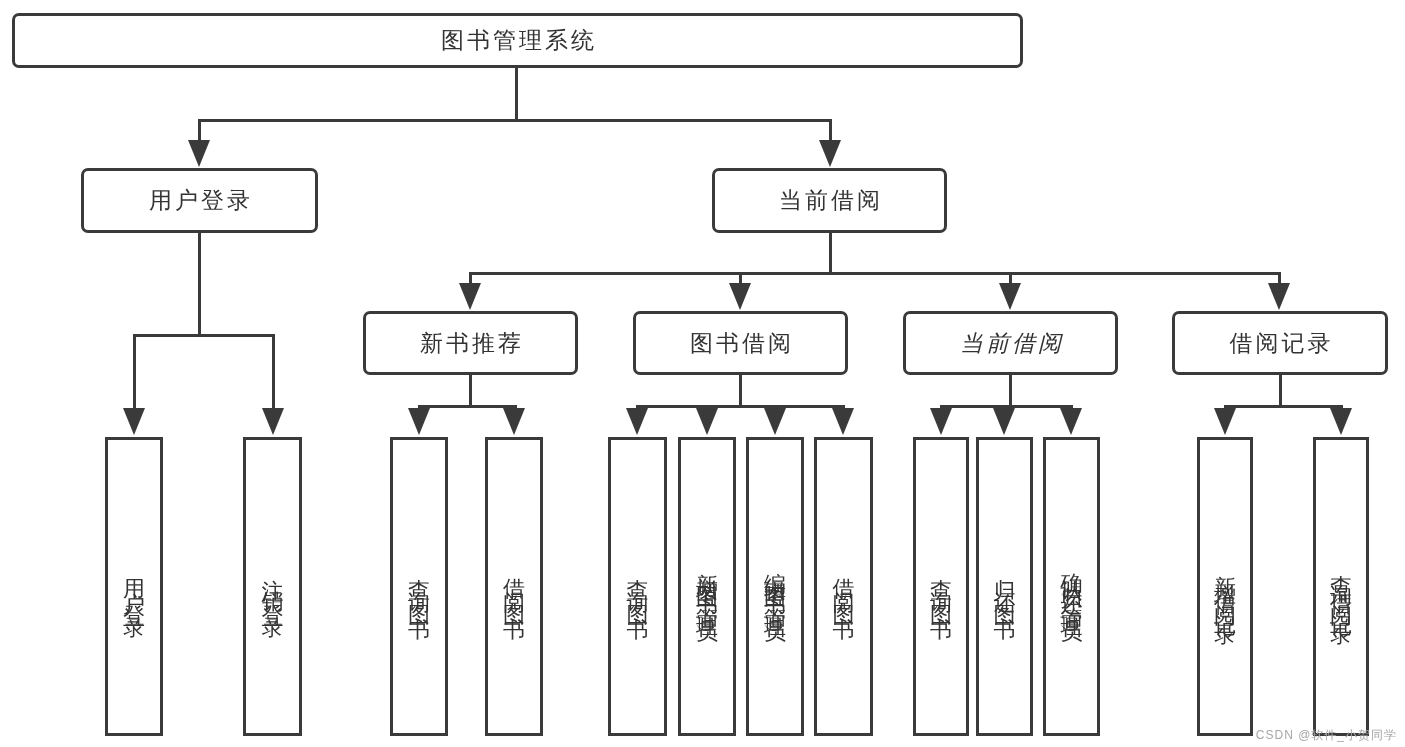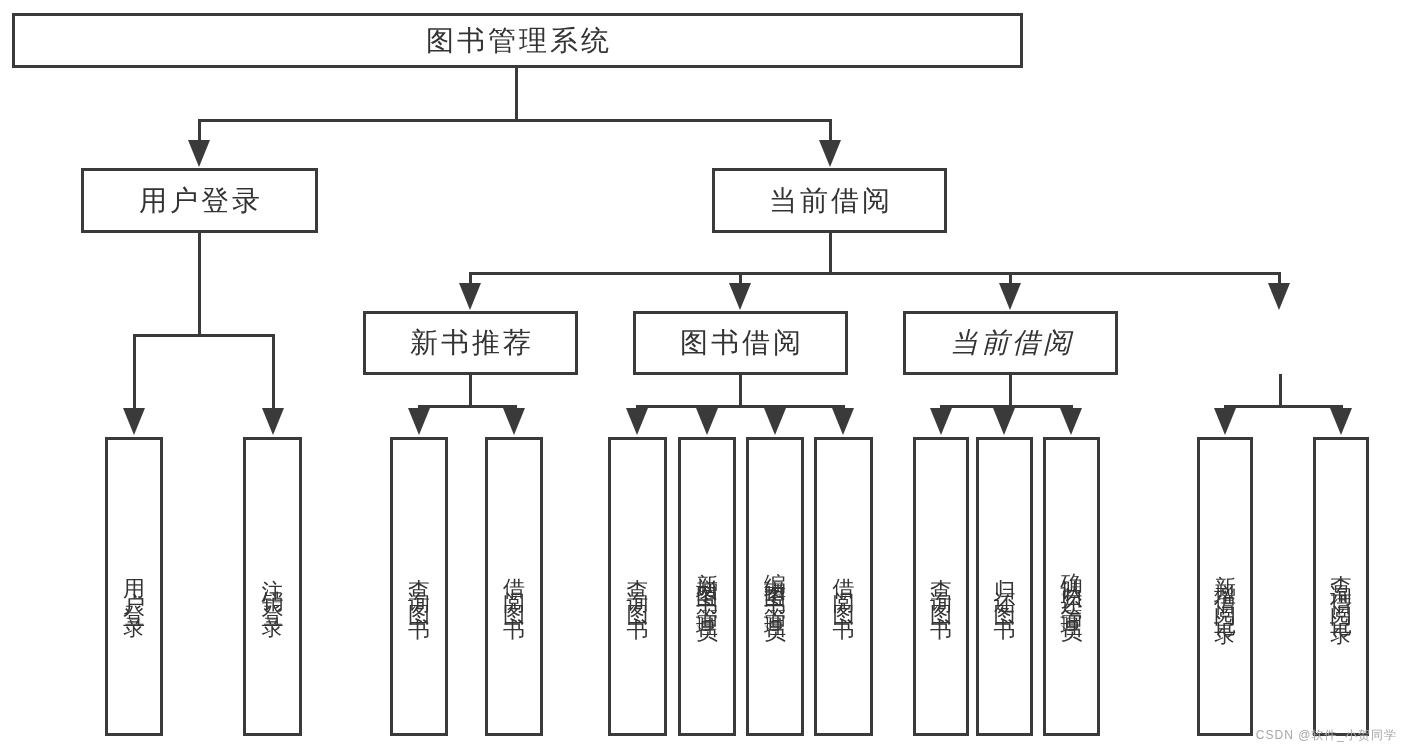--- a/index.html
+++ b/index.html
@@ -14,24 +14,25 @@
     position:absolute;
     box-sizing:border-box;
     background:#ffffff;
     border:3px solid #3a3a3a;
     display:flex;
     align-items:center;
     justify-content:center;
     color:#333333;
   }
   .hnode{
-    font-size:28px;
+    font-size:23px;
     letter-spacing:3px;
     white-space:nowrap;
     text-indent:3px;
+    border-radius:7px;
   }
   .vnode{
     writing-mode:vertical-rl;
     font-size:22px;
   }
   .cline{
     position:absolute;
     background:#3a3a3a;
   }
   .arrow{
@@ -68,20 +69,23 @@
   </div>
 
   <div class="node hnode" style="left:363px;top:311px;width:215px;height:64px;">
     <span>新书推荐</span>
   </div>
   <div class="node hnode" style="left:633px;top:311px;width:215px;height:64px;">
     <span>图书借阅</span>
   </div>
   <div class="node hnode" style="left:903px;top:311px;width:215px;height:64px;font-style:italic;">
     <span>当前借阅</span>
+  </div>
+  <div class="node hnode" style="left:1172px;top:311px;width:216px;height:64px;">
+    <span>借阅记录</span>
   </div>
 
   <div class="node vnode" style="left:105px;top:437px;width:58px;height:299px;">
     <span style="letter-spacing: 13px;">用户登录</span>
   </div>
   <div class="node vnode" style="left:243px;top:437px;width:59px;height:299px;">
     <span style="letter-spacing: 13px;">注销登录</span>
   </div>
 
   <div class="node vnode" style="left:390px;top:437px;width:58px;height:299px;">

